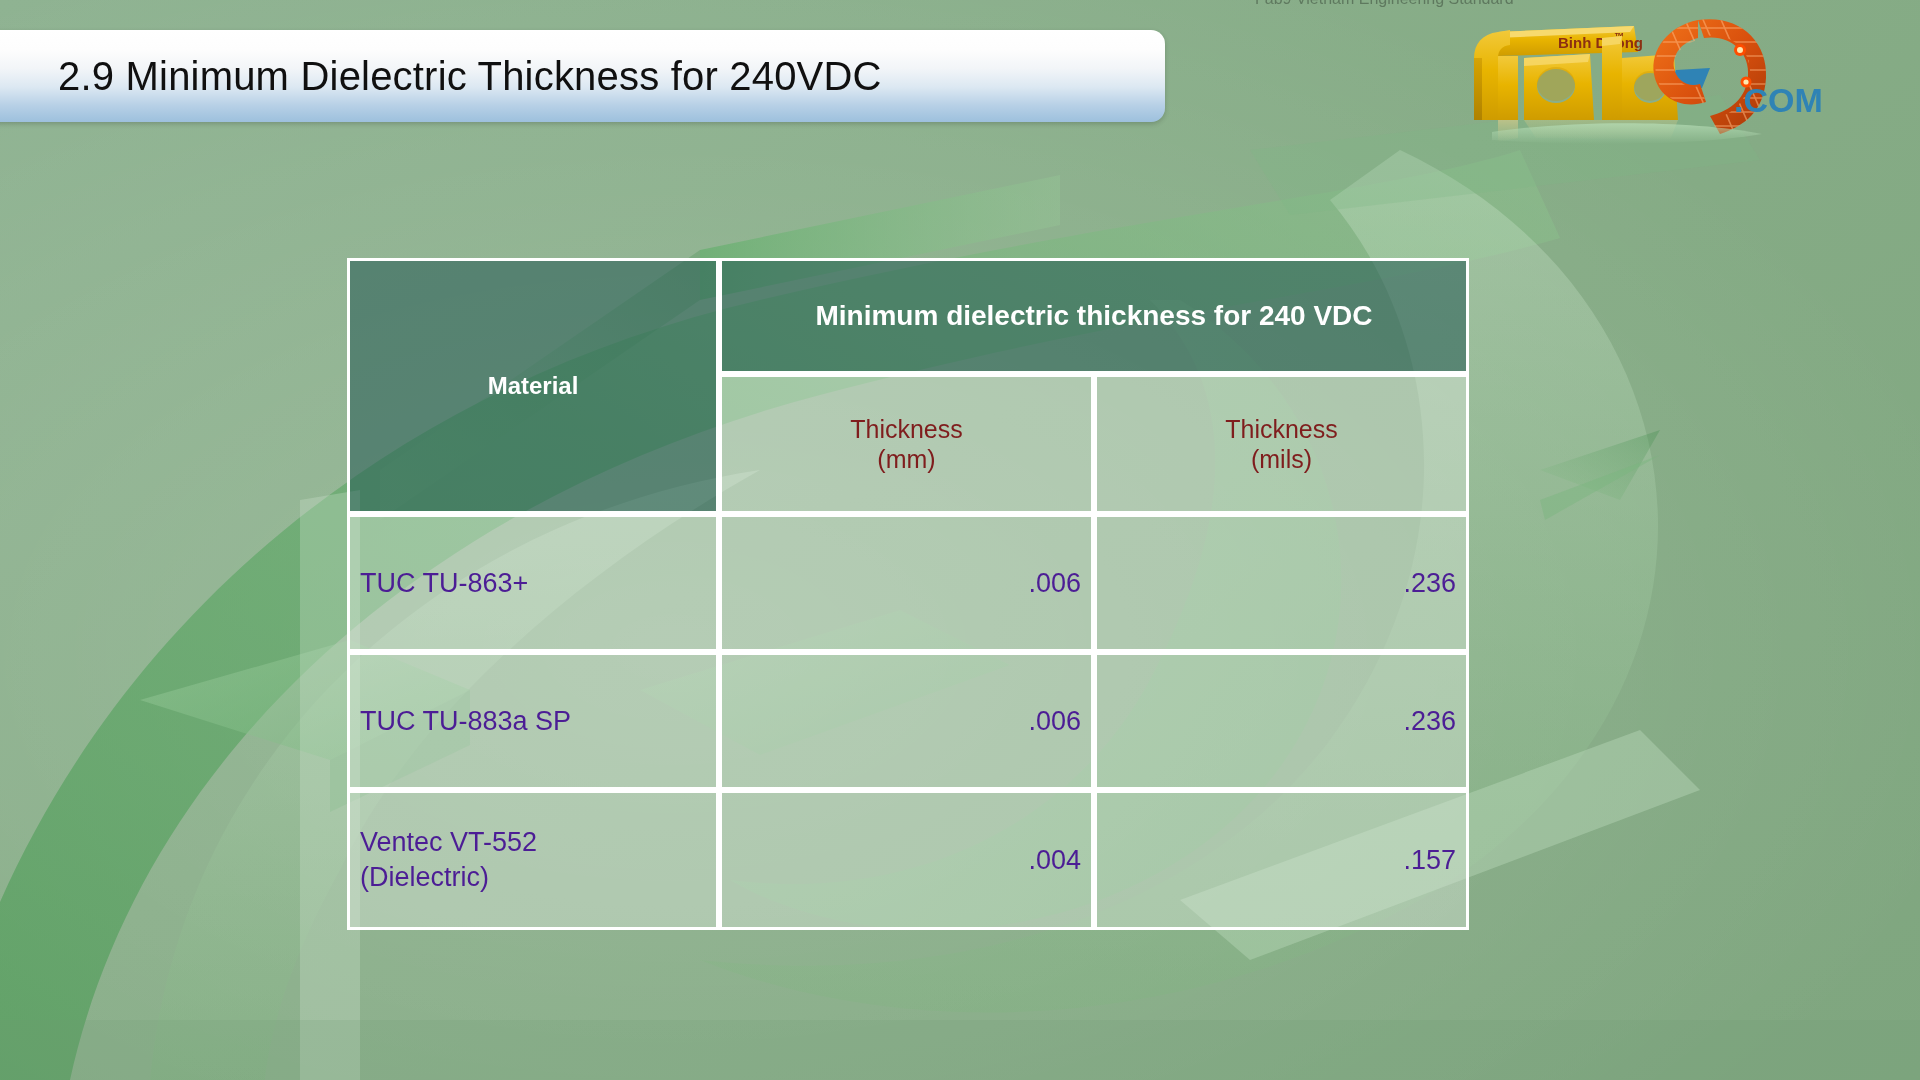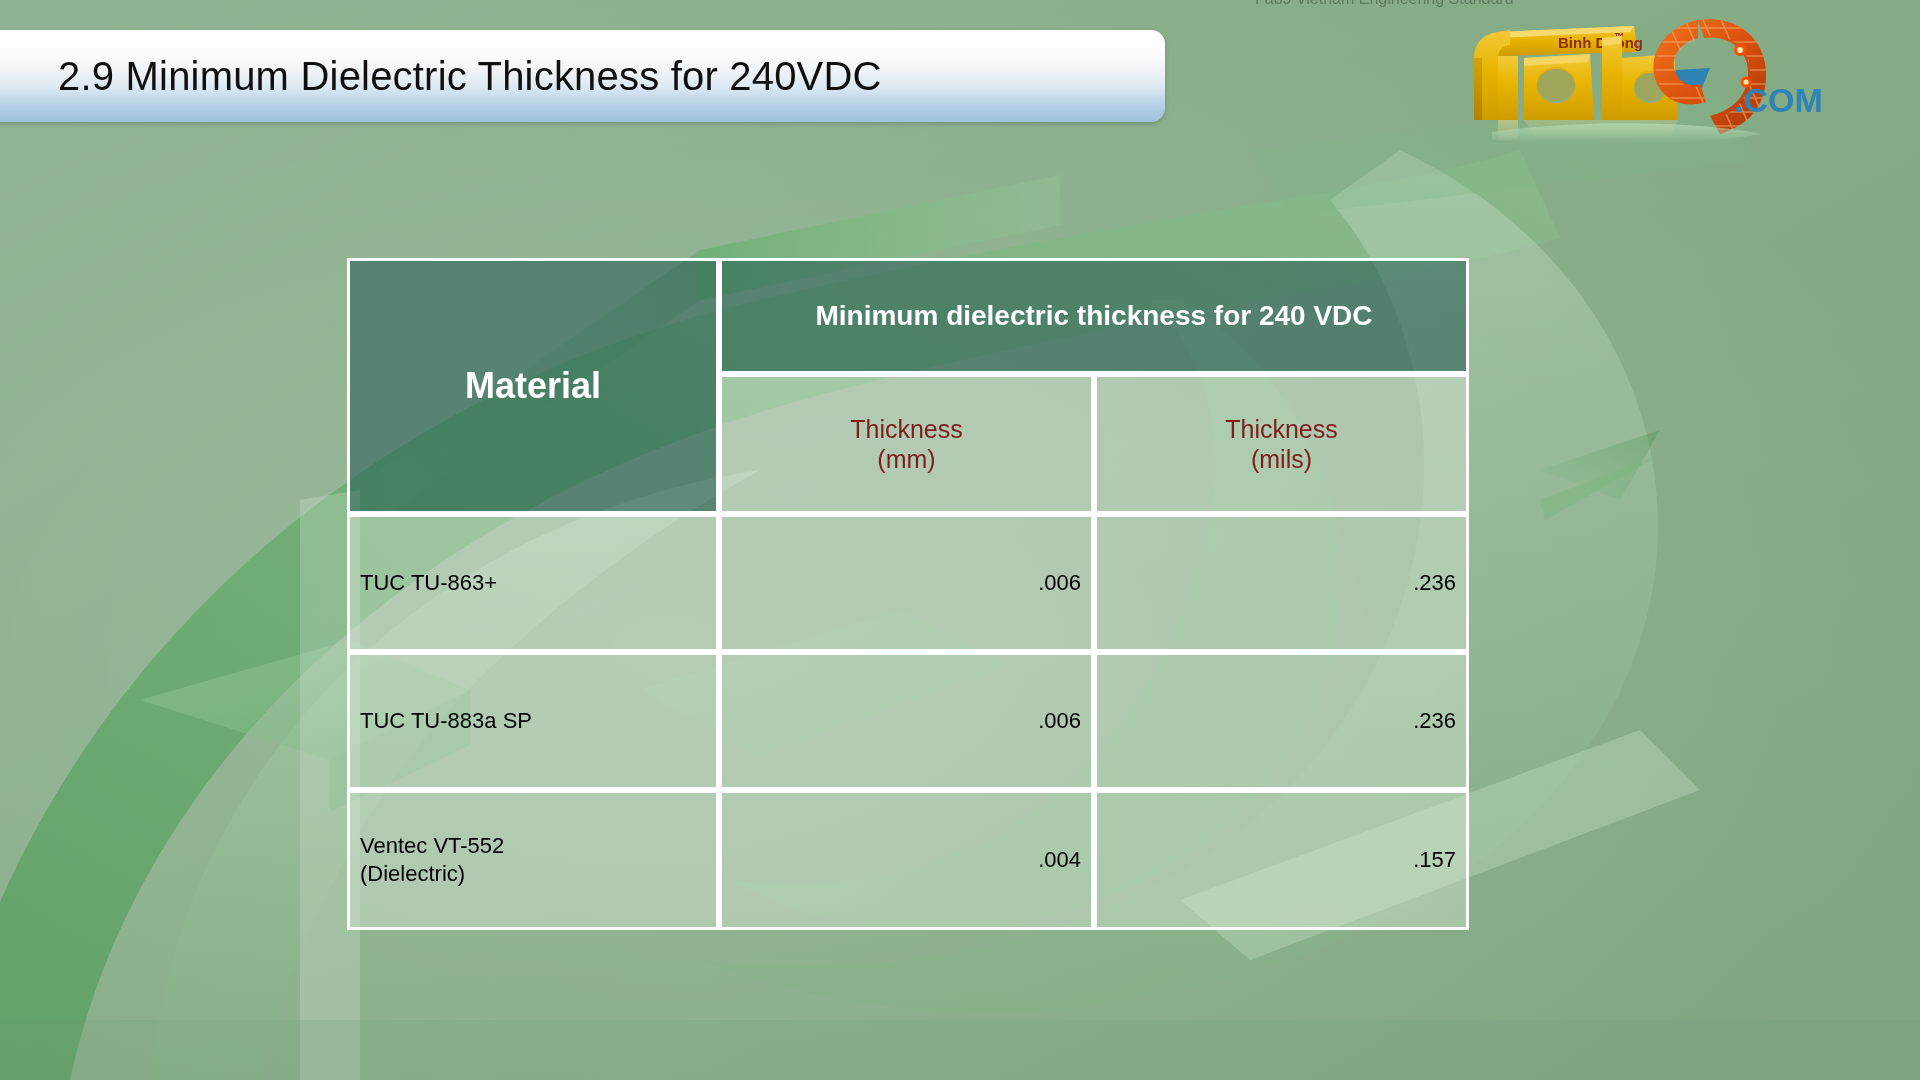--- a/index.html
+++ b/index.html
@@ -107,38 +107,38 @@
   .col-mm       { width: 375px; }
   .col-mils     { width: 375px; }
 
   
   .hdr-dark {
     background: rgba(30, 84, 80, 0.52);
     color: #ffffff;
     font-weight: bold;
     text-align: center;
   }
-  #cell-material  { font-size: 36px; height: 232px; }
+  #cell-material  { font-size: 24px; height: 232px; }
   #cell-minthick  { font-size: 28px; height: 116px; line-height: 1.22; padding: 0 34px; }
 
   
   .hdr-light {
     background: rgba(226, 236, 226, 0.40);
     color: #7f1d1d;
     font-size: 25px;
     text-align: center;
     line-height: 1.22;
     height: 140px;
   }
 
   
   .body-cell {
     background: rgba(226, 236, 226, 0.38);
-    color: #000000;
-    font-size: 22px;
+    color: #4c1d95;
+    font-size: 27px;
   }
   .cell-name   { text-align: left;   padding-left: 18px; line-height: 1.28; }
   .cell-value  { text-align: right; }
   .row-tall td { height: 138px; }
   .row-last td { height: 140px; }
 </style>
 </head>
 <body>
 
 <div id="slide-bg">

